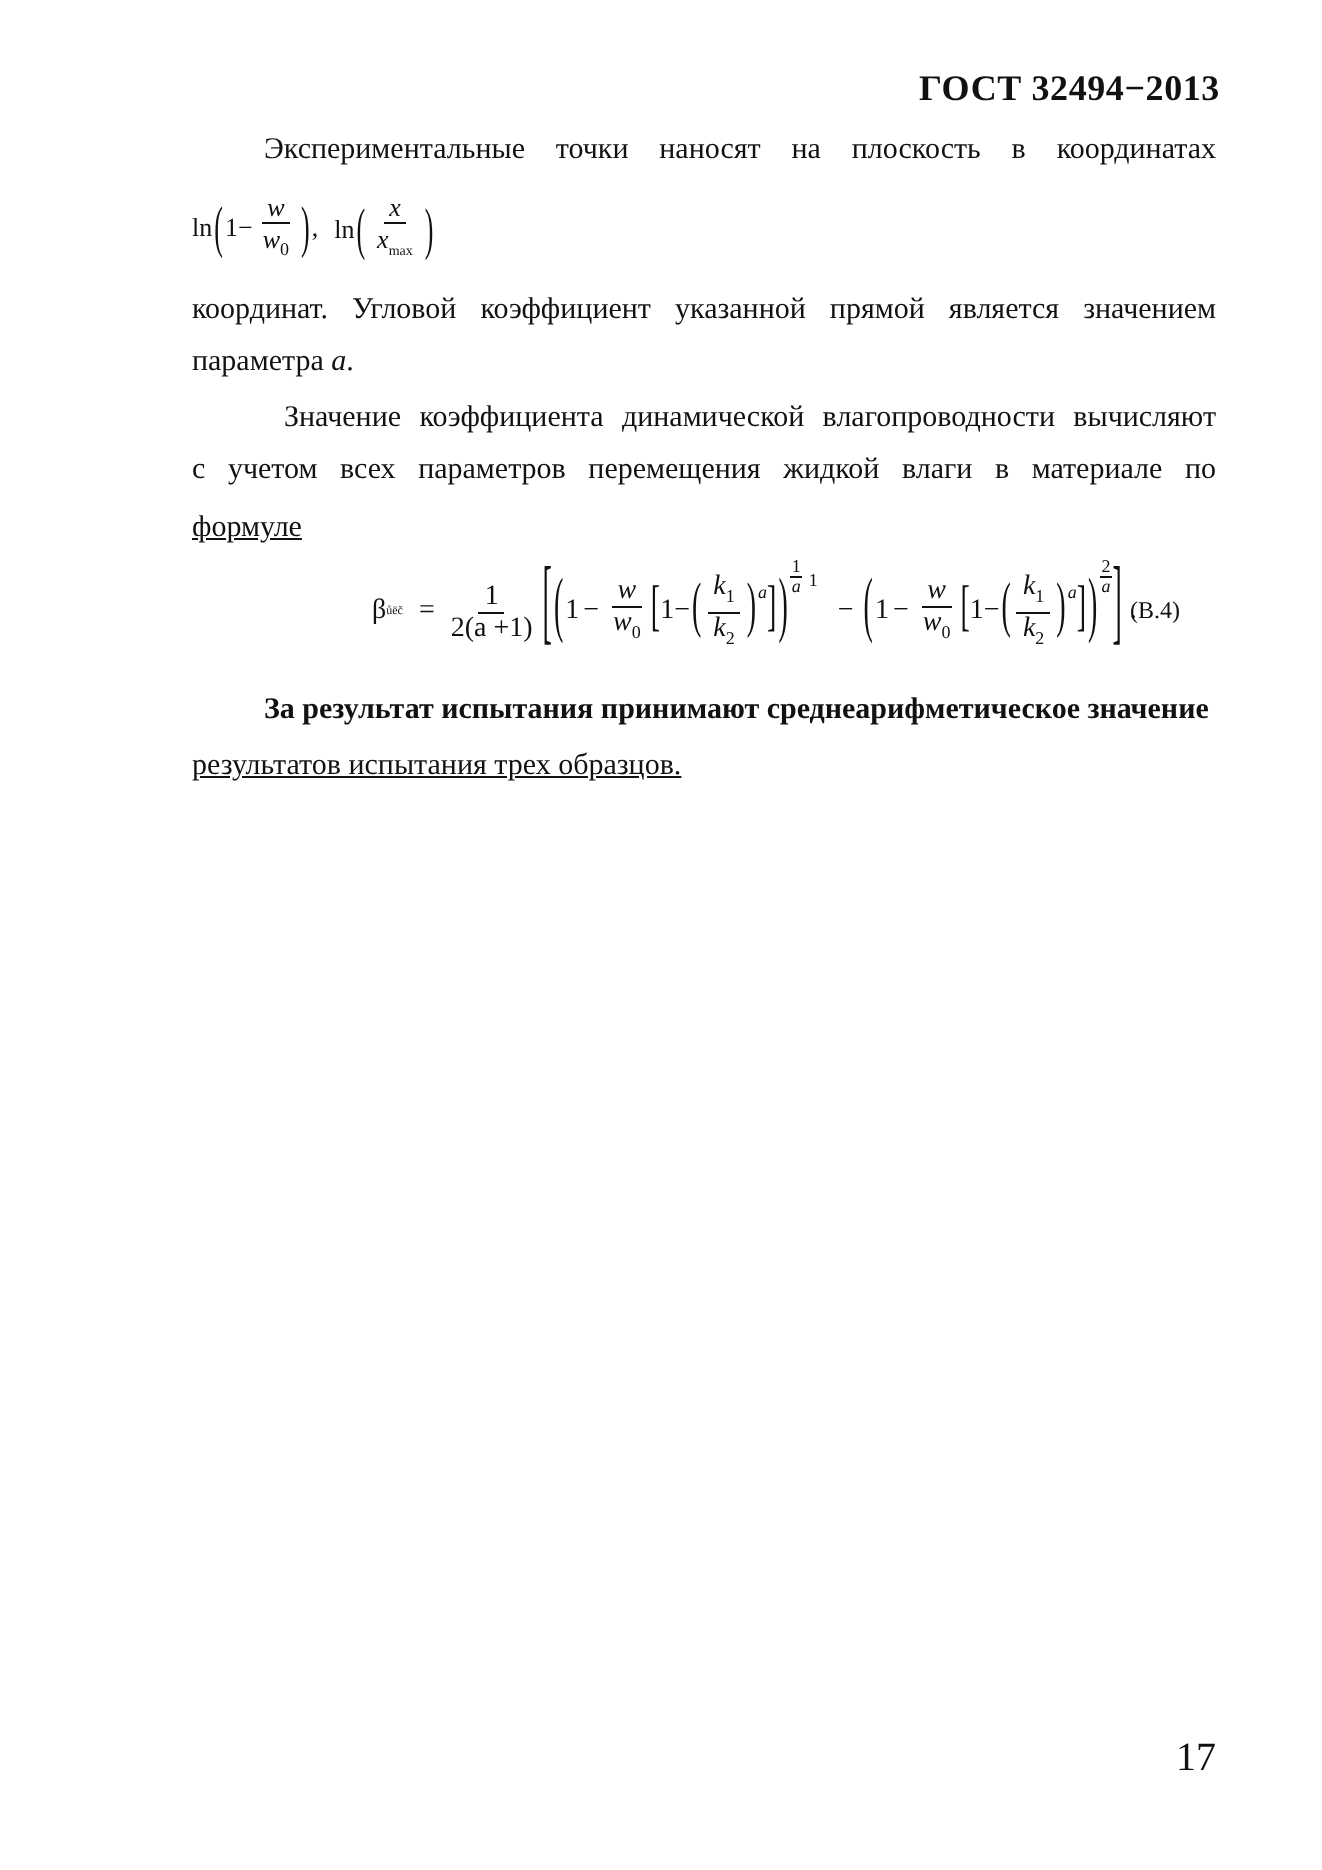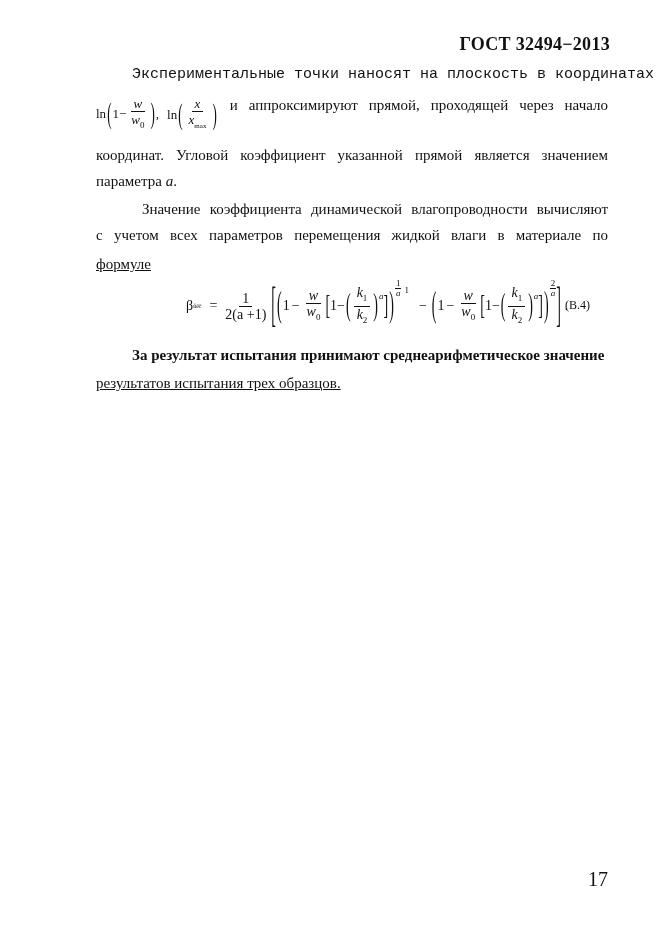--- a/index.html
+++ b/index.html
@@ -29,21 +29,21 @@
   .expfrac { display: inline-flex; flex-direction: column; align-items: center;
              font-size: 9px; vertical-align: top; position: relative; top: -18px; }
   .expfrac .num { border-bottom: 1px solid #111; padding: 0 1px; line-height: 9px; font-style: normal; }
   .expfrac .den { line-height: 9px; }
 </style>
 </head>
 <body>
 
 <div class="abs header">ГОСТ  32494−2013</div>
 
-<div class="line" style="top:66px; padding-left:36px; width:476px;font-family:Liberation Mono, monospace;">
+<div class="line" style="top:66px; padding-left:36px; width:476px;">
   <div class="just">Экспериментальные точки наносят на плоскость в координатах</div>
 </div>
 
 <div class="line" style="top:96px; height:38px; display:flex; align-items:flex-start;">
   <span class="math" style="display:inline-flex;align-items:center;font-size:13px;">
     <span class="up">ln</span>
     <span class="paren">(</span>
     <span class="up">1</span>
     <span class="up">−</span>
     <span class="frac">
@@ -55,21 +55,20 @@
   </span>
   <span class="math" style="display:inline-flex;align-items:center;font-size:13px;margin-left:8px;">
     <span class="up">ln</span>
     <span class="paren">(</span>
     <span class="frac">
       <span class="num">x</span>
       <span class="den"><span>x</span><sub class="up" style="font-size:7px">max</sub></span>
     </span>
     <span class="paren">)</span>
   </span>
-  <span class="just" style="flex:1; margin-left:12px;">и аппроксимируют прямой, проходящей через начало</span>
 </div>
 
 <div class="line just" style="top:146px;">координат. Угловой коэффициент указанной прямой является значением</div>
 
 <div class="line" style="top:172px;">
   <span>параметра</span>
   <span class="math">a</span><span>.</span>
 </div>
 
 <div class="line" style="top:200px; padding-left:46px; width:466px;">

